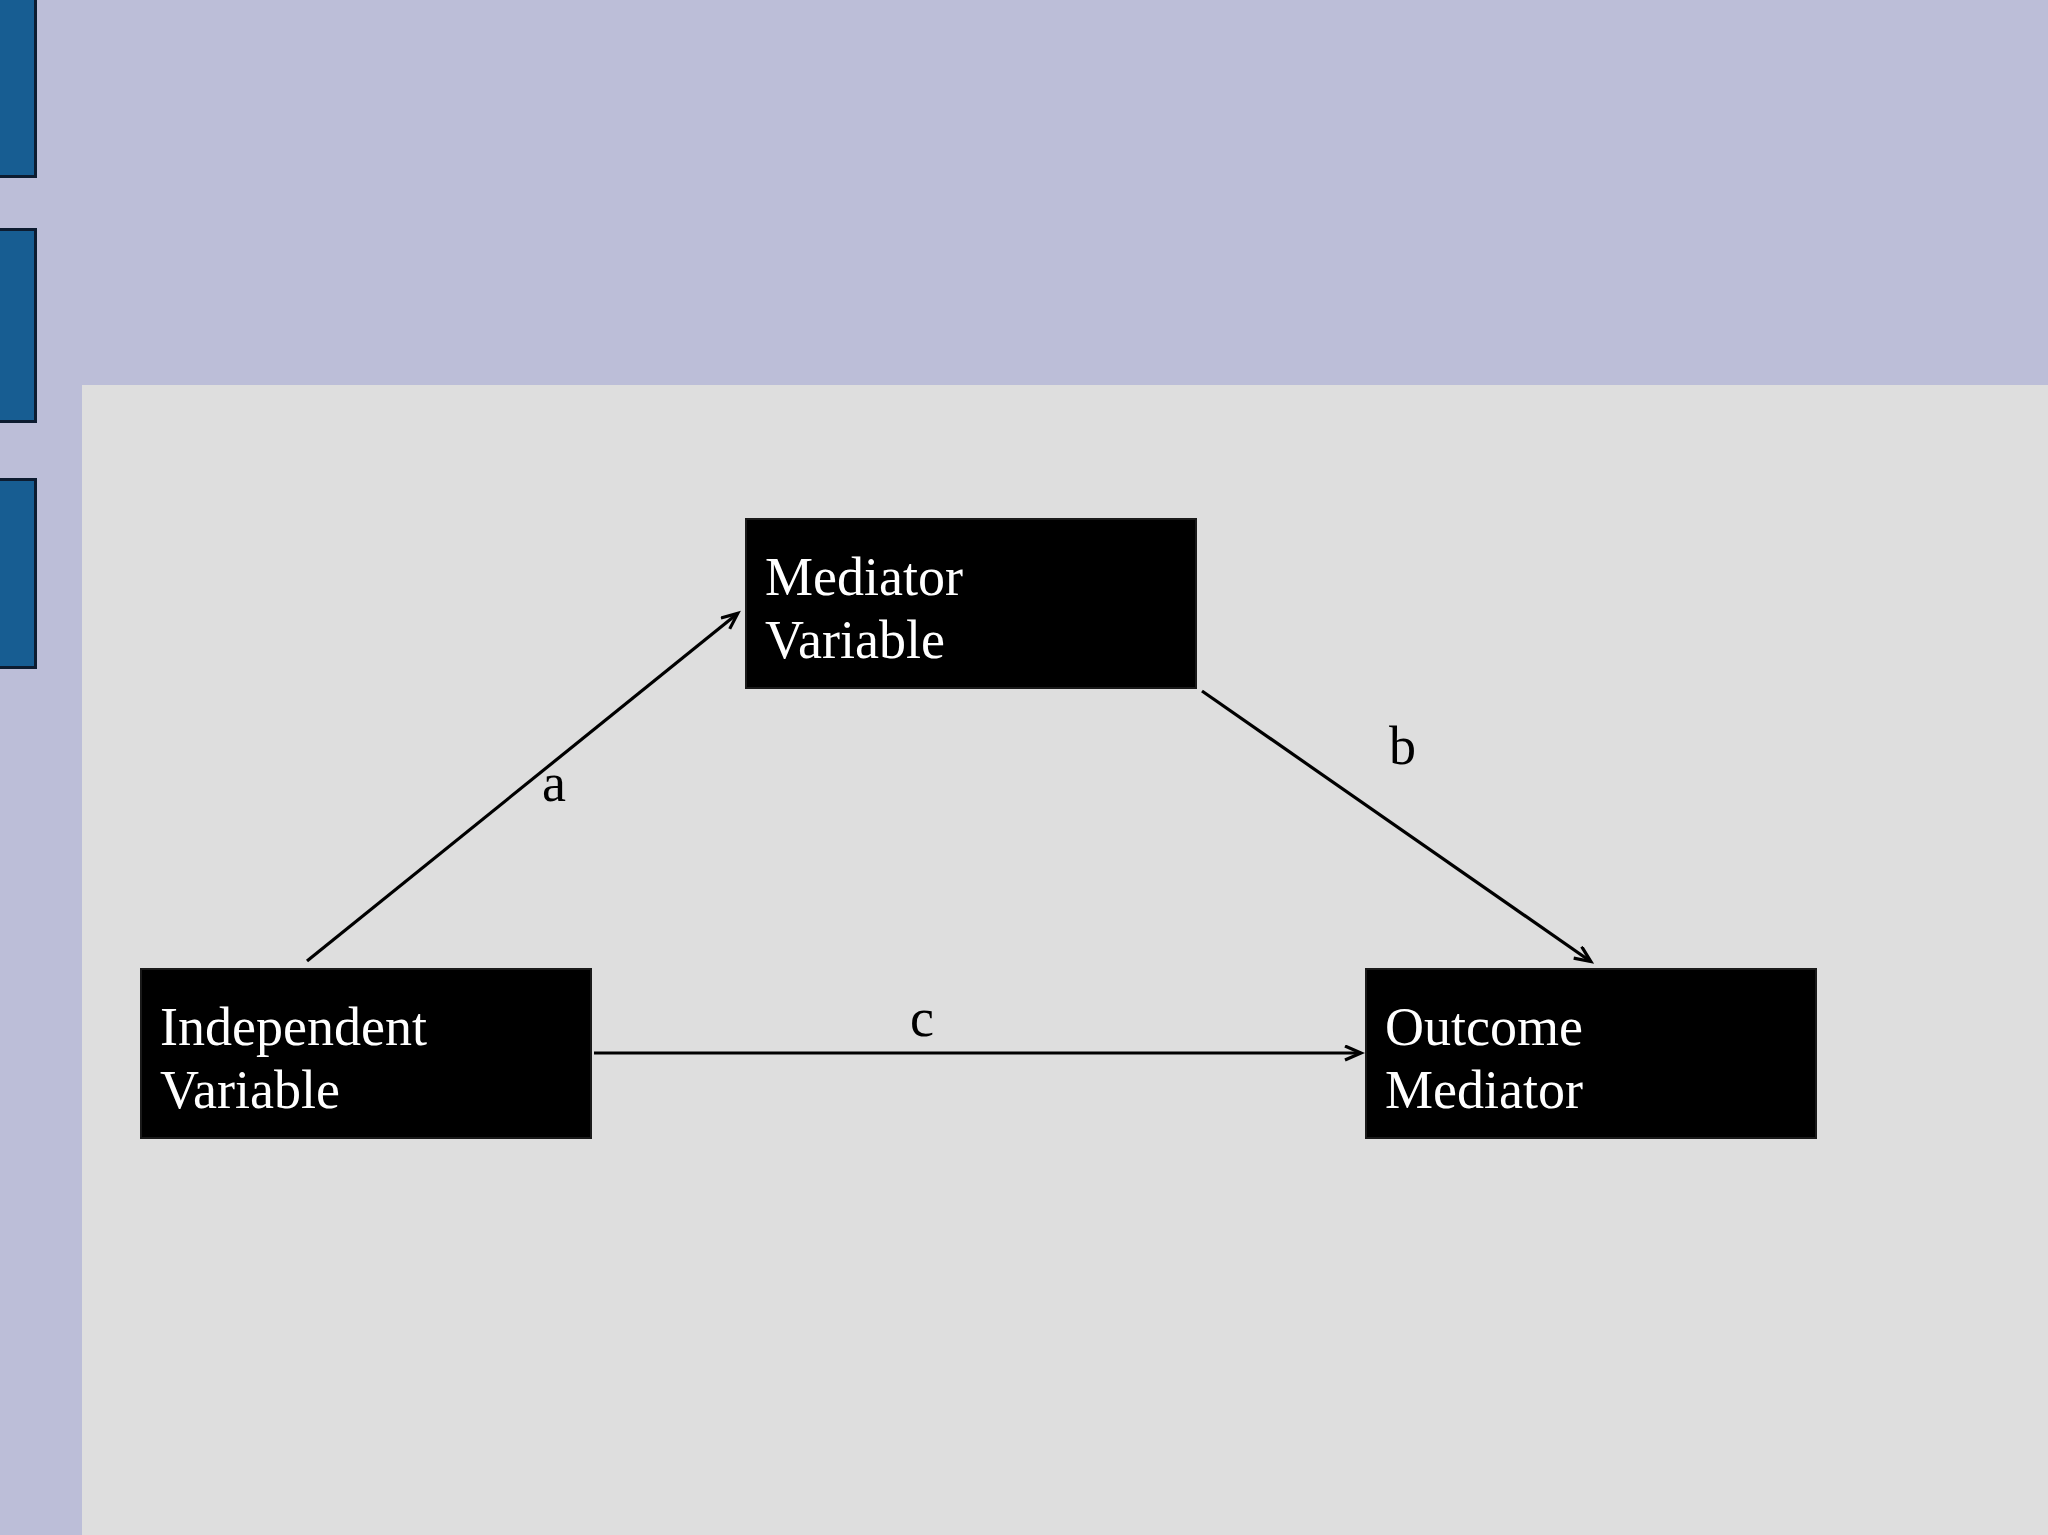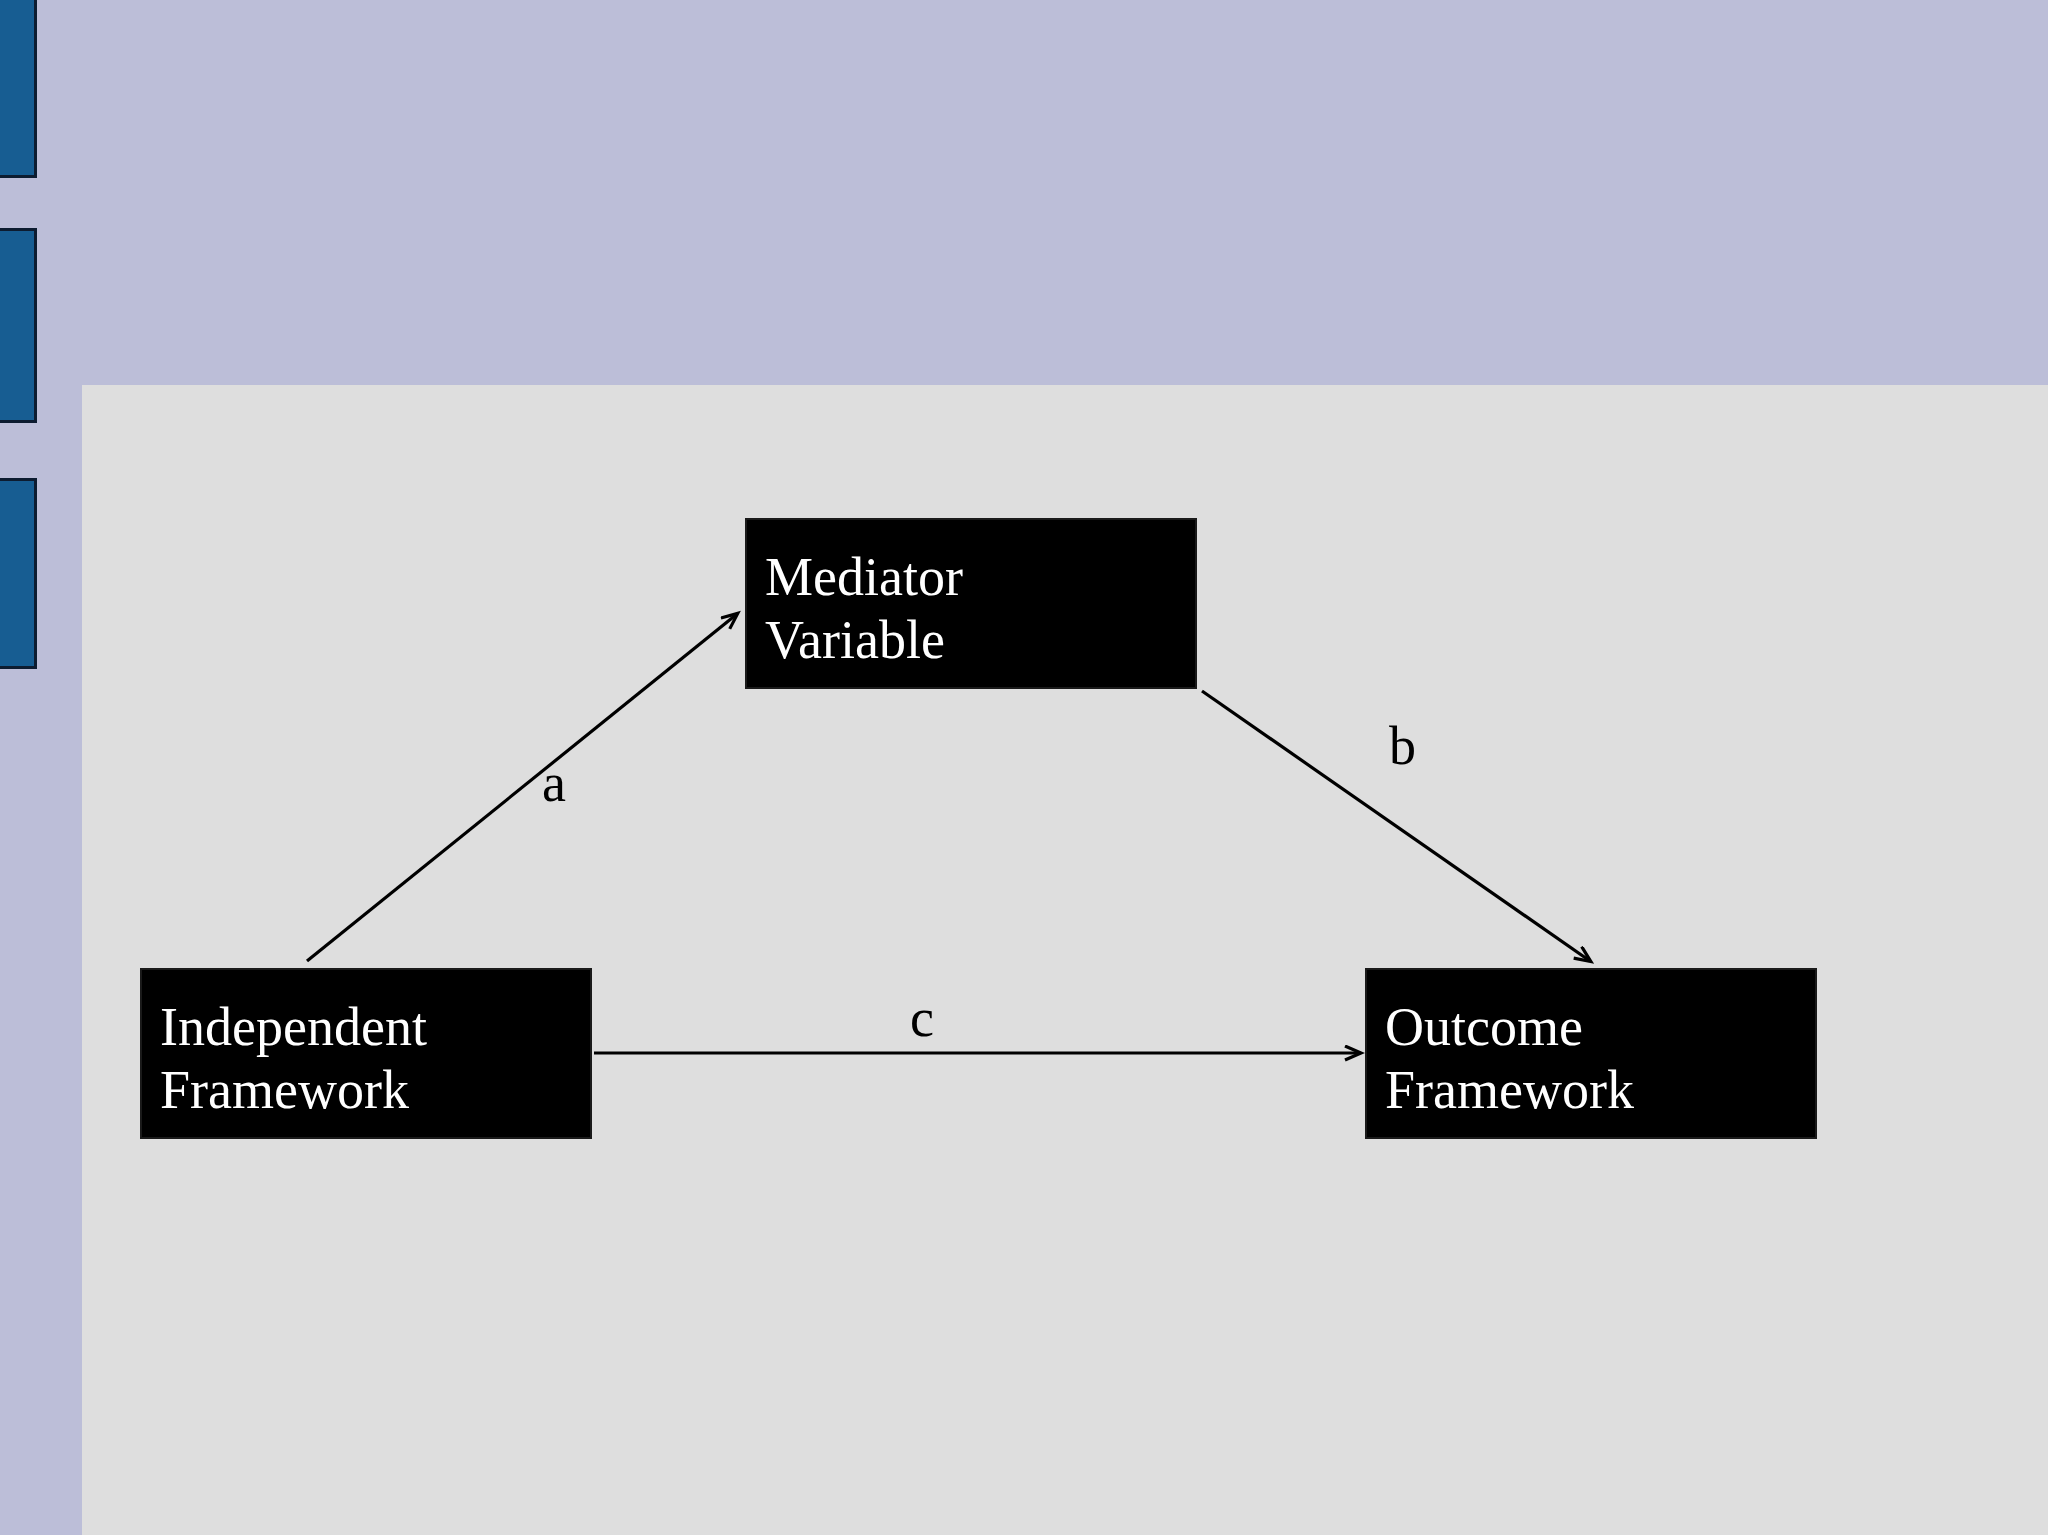--- a/index.html
+++ b/index.html
@@ -123,24 +123,24 @@
 
         <line x1="1120" y1="290" x2="1508" y2="560" stroke="#000000" stroke-width="3.2" marker-end="url(#arrowOpen)"></line>
 
         <line x1="512" y1="652" x2="1278" y2="652" stroke="#000000" stroke-width="3.2" marker-end="url(#arrowOpen)"></line>
       </svg>
 
       <div id="node-mediator" class="node-box">Mediator
 Variable</div>
 
       <div id="node-independent" class="node-box">Independent
-Framework</div>
+Variable</div>
 
       <div id="node-outcome" class="node-box">Outcome
-Framework</div>
+Mediator</div>
 
       <div id="label-a" class="edge-label">a</div>
 
       <div id="label-b" class="edge-label">b</div>
 
       <div id="label-c" class="edge-label">c</div>
 
     </div>
   </div>
 </div>

